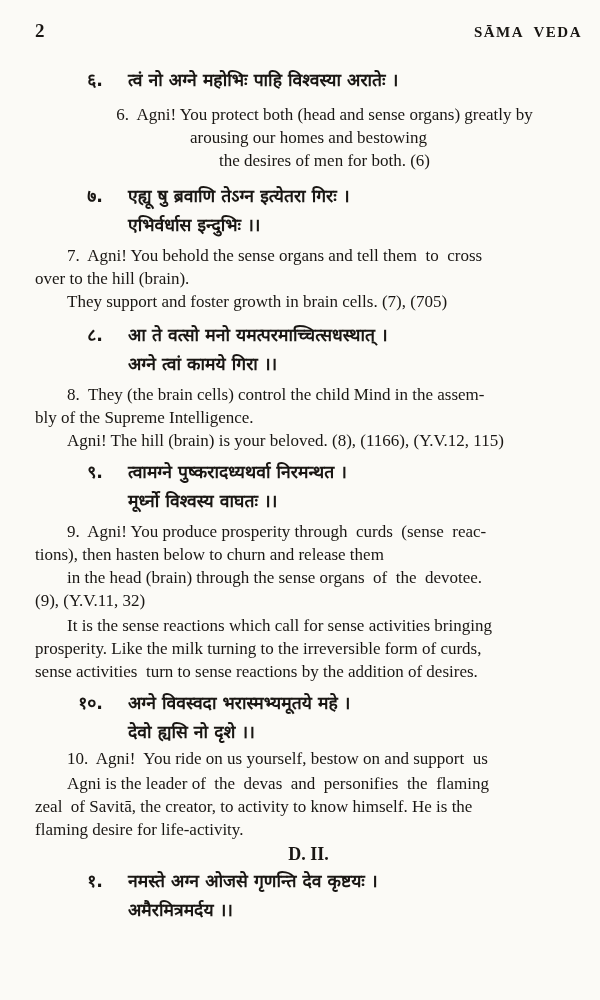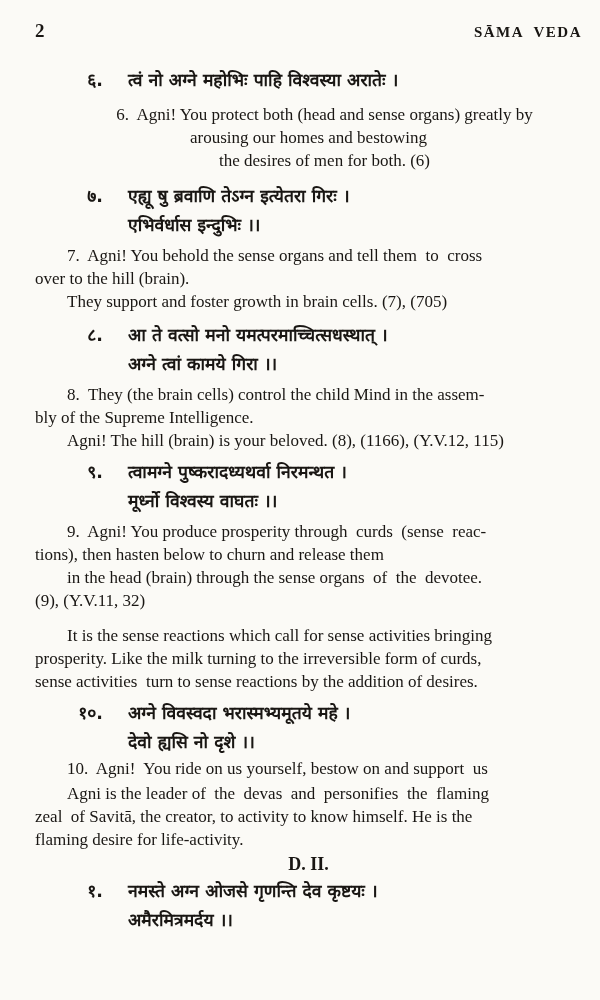--- a/index.html
+++ b/index.html
@@ -31,21 +31,21 @@
   .vbody{margin-left:25px;}
   .en{font-size:17px;line-height:23px;}
   .en .ln{white-space:pre-wrap;}
   .ind{padding-left:32px;}
   .section{
     text-align:center;font-weight:bold;font-size:18px;line-height:22px;margin-top:2px;
   }
   #v6{margin-top:24px;} #p6{margin-top:8px;text-align:center;}
   #v7{margin-top:10px;} #p7{margin-top:4px;}
   #v8{margin-top:8px;}  #p8{margin-top:4px;}
-  #v9{margin-top:6px;}  #p9{margin-top:4px;} #c9{margin-top:12px;}
+  #v9{margin-top:6px;}  #p9{margin-top:4px;} #c9{margin-top:2px;}
   #v10{margin-top:6px;} #p10{} #c10{margin-top:2px;}
   #v1{margin-top:2px;}
 </style>
 </head>
 <body>
 
 <div class="page">
 
   <div class="hdr">
     <span class="pgnum">2</span>

